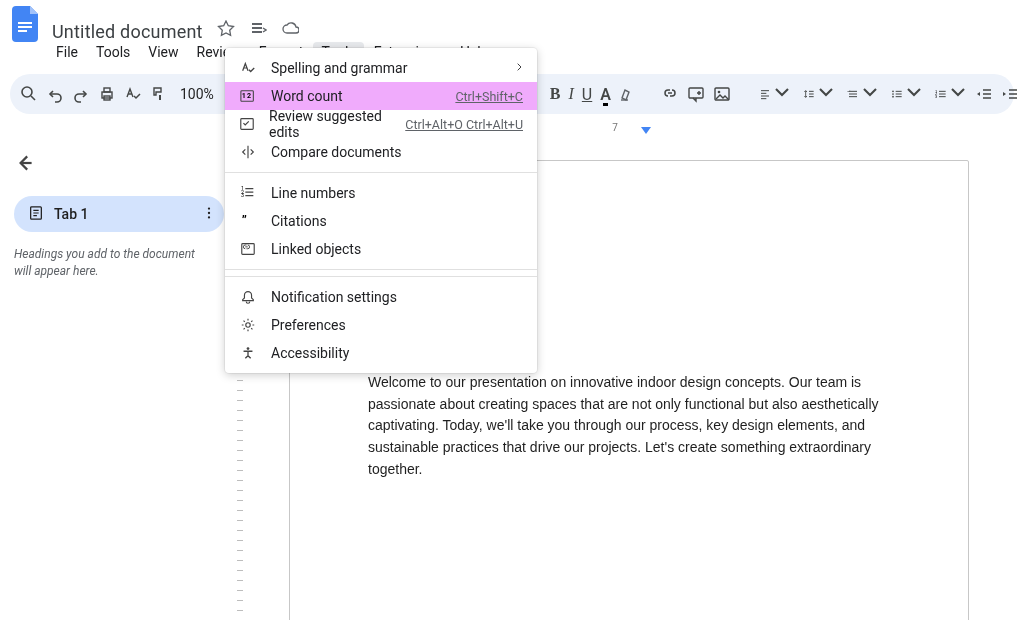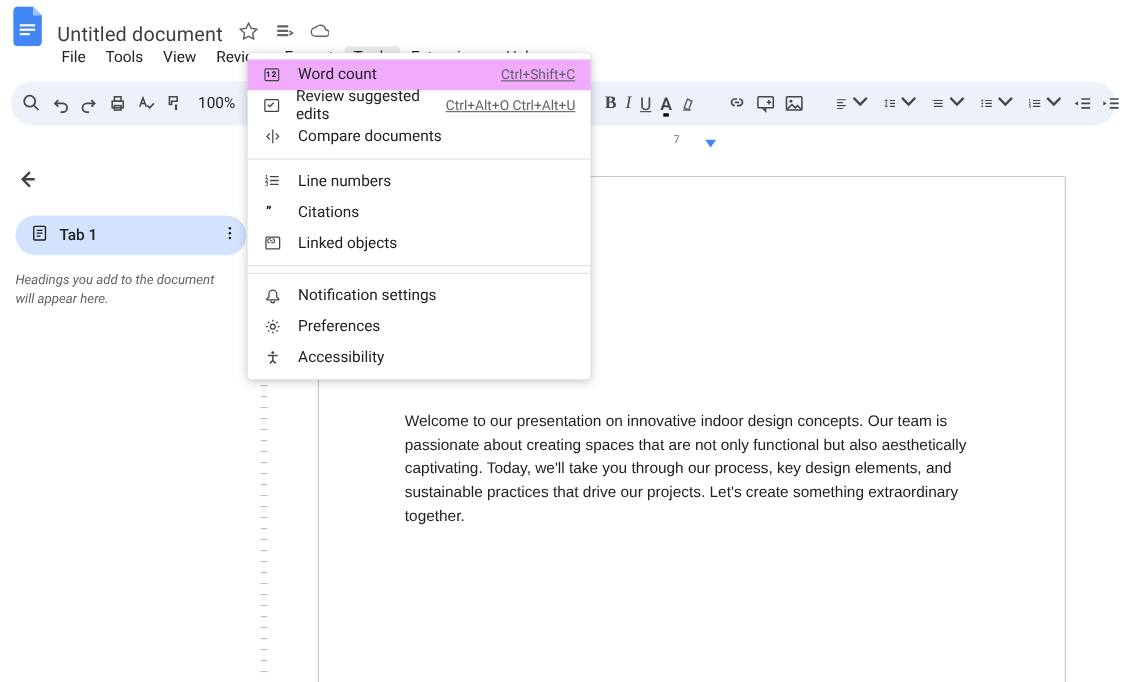--- a/index.html
+++ b/index.html
@@ -478,20 +478,31 @@
     <div class="page">
       <p class="heading">NEXT</p>
       <p class="heading">DESIGN CONCEPTS</p>
       <p class="heading">CLIENT</p>
       <p>Welcome to our presentation on innovative indoor design concepts. Our team is passionate about creating spaces that are not only functional but also aesthetically captivating. Today, we'll take you through our process, key design elements, and sustainable practices that drive our projects. Let's create something extraordinary together.</p>
     </div>
   </div>
 </div>
 
 <div class="dropdown" id="dropdown">
+    <div class="ditem">
+      <span class="dicon">
+        <svg viewBox="0 0 18 18">
+          <use href="#i-spell"></use>
+        </svg>
+      </span>
+      <span>Spelling and grammar</span>
+      <span class="sub"><svg viewBox="0 0 12 16" width="8" height="12">
+          <use href="#i-submenu"></use>
+        </svg></span>
+    </div>
     <div class="ditem hover">
       <span class="dicon">
         <svg viewBox="0 0 18 18">
           <use href="#i-wordcount"></use>
         </svg>
       </span>
       <span>Word count</span>
       <span class="shortcut">Ctrl+Shift+C</span>
     </div>
     <div class="ditem">

